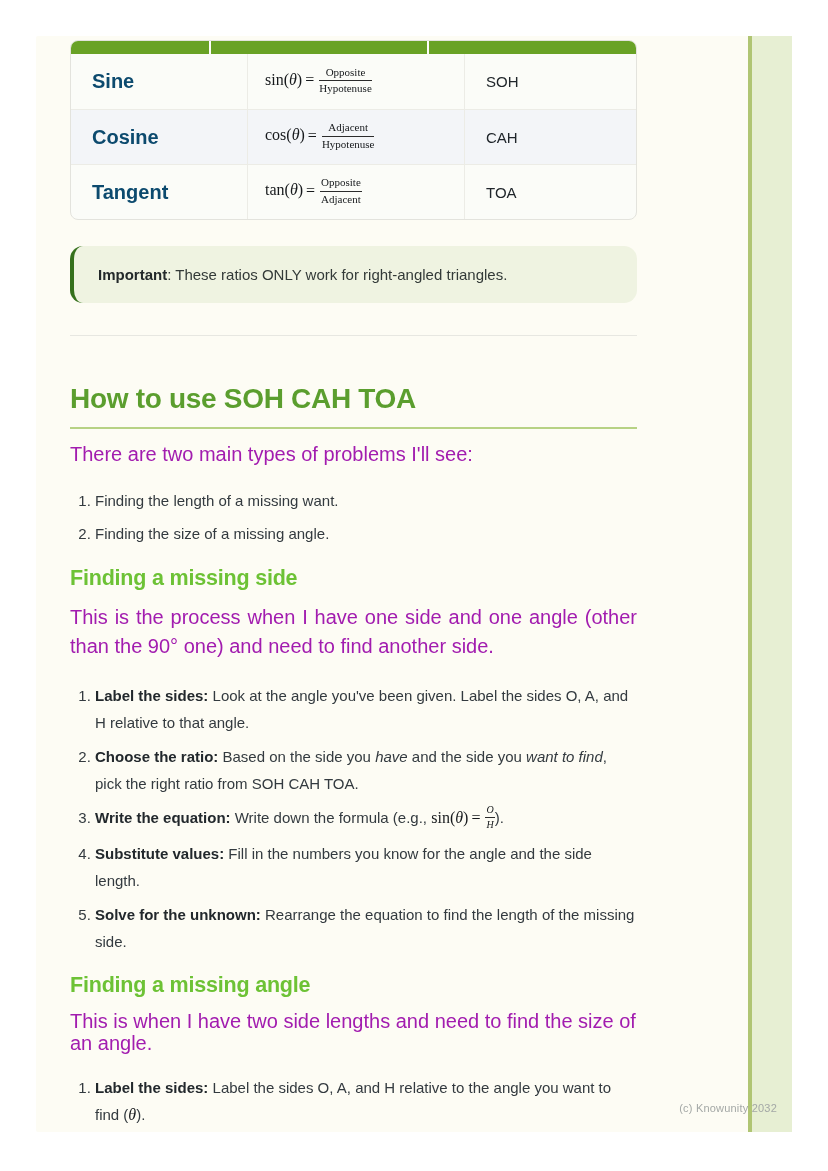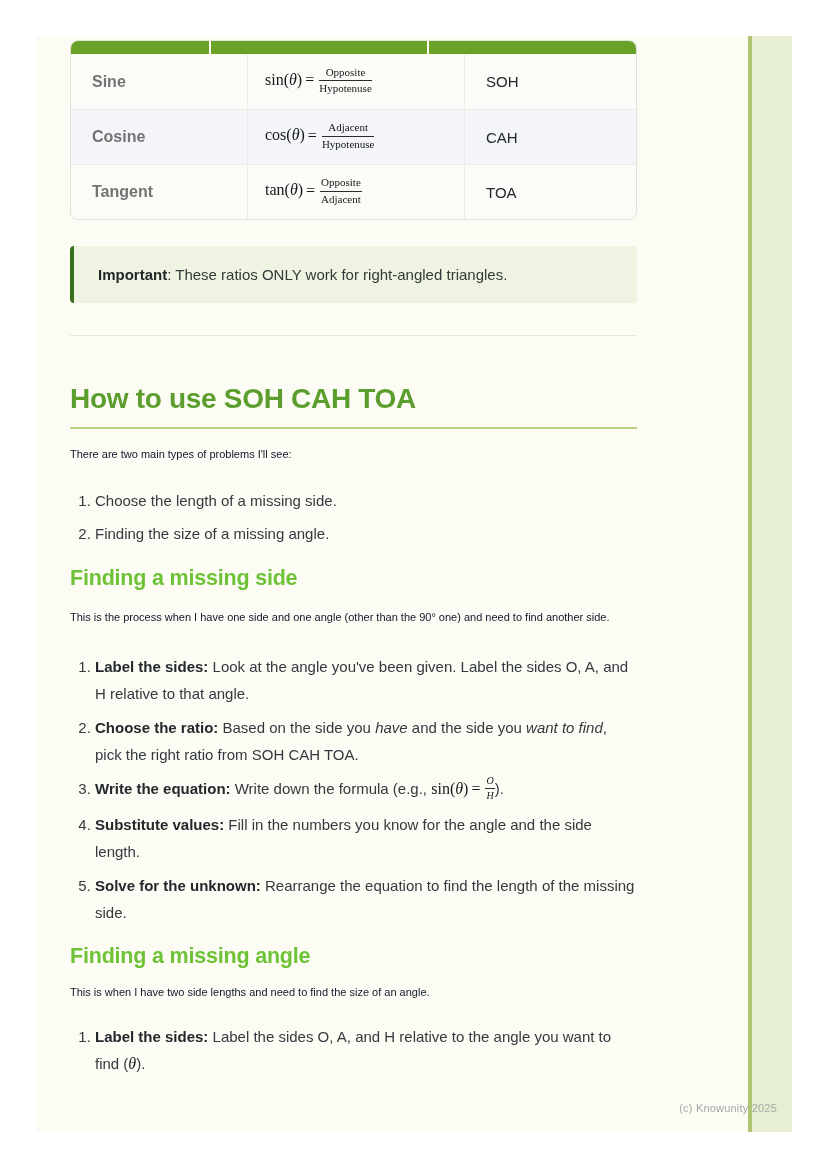--- a/index.html
+++ b/index.html
@@ -17,50 +17,50 @@
   
   .trig-table { border:1px solid #e3e3dd; border-radius:8px; overflow:hidden; background:#fbfcf8; }
   .thead { display:flex; gap:2px; background:#fdfdfa; }
   .hcell { height:13px; background:#69a226; }
   .hc1 { width:138px; } .hc2 { width:216px; } .hc3 { flex:1; }
   .trow { display:flex; height:55px; align-items:stretch; }
   .trow + .trow { border-top:1px solid #ececе6; border-top:1px solid #ececе6; }
   .trow + .trow { border-top:1px solid #ecece6; }
   .trow.alt { background:#f3f5f8; }
   .tcell { display:flex; align-items:center; }
-  .c1 { width:138px; padding-left:21px; font-size:16px; font-weight:bold; color:#737373; }
+  .c1 { width:138px; padding-left:21px; font-size:20px; font-weight:bold; color:#0c4a6e; }
   .c2 { width:218px; padding-left:17px; border-left:1px solid #ecece6; border-right:1px solid #ecece6;margin-left:38px; }
   .c3 { flex:1; padding-left:21px; font-size:15px; font-weight:normal; color:#20262b; }
 
   .math { font-family:"Liberation Serif","DejaVu Serif",serif; font-size:16px; color:#16191c; white-space:nowrap; }
   .gi { font-style:italic; }
   .eqs { margin:0 5px 0 3px; }
   .frac { display:inline-block; vertical-align:middle; text-align:center;
           font-size:11px; line-height:1.2; position:relative; top:-1px; }
   .frac .num { display:block; border-bottom:1px solid #2b2b2b; padding:0 1px 1px; }
   .frac .den { display:block; padding-top:1px; }
   .frac-sm { font-size:10px; top:-2px; }
 
   
   .callout { margin-top:26px; background:#eff3e1; border-left:4px solid #35701c;
-             border-radius:4px; padding:19px 24px; font-size:15px; line-height:19px; color:#333a38; }
+             border-radius:13px; padding:19px 24px; font-size:15px; line-height:19px; color:#333a38; }
   .callout b { color:#23292a; }
 
   .divider { margin-top:32px; border-top:1px solid #e7e7e1; }
 
   
   .h1 { margin-top:46px; font-size:28px; line-height:33px; font-weight:800;
         letter-spacing:-0.3px; color:#5b9e2e; }
   .h1-rule { margin-top:12px; border-top:2px solid #b7d284; }
 
   .h2 { font-size:21.5px; line-height:27px; font-weight:800; letter-spacing:-0.2px; color:#6dc235; }
   .h2-side { margin-top:18px; }
   .h2-angle { margin-top:17px; }
 
-  p { font-size:11px; color:#0f172a; }
+  p { font-size:20px; color:#a21caf; }
   .p1 { margin-top:14px; line-height:22px; }
   .p2 { margin-top:11px; line-height:29px; text-align:justify; }
   .p3 { margin-top:11px; line-height:22px; }
 
   ol { font-size:15px; color:#333a3f; list-style-position:outside; }
   .ol-types { margin-top:22px; padding-left:25px; }
   .ol-types li { line-height:27px; }
   .ol-types li + li { margin-top:6px; }
   .ol-steps { margin-top:21px; padding-left:25px; }
   .ol-steps li { line-height:27px; }
@@ -118,21 +118,21 @@
     </div>
 
     <div class="divider"></div>
 
     <h1 class="h1">How to use SOH CAH TOA</h1>
     <div class="h1-rule"></div>
 
     <p class="p1">There are two main types of problems I'll see:</p>
 
     <ol class="ol-types">
-      <li>Choose the length of a missing side.</li>
+      <li>Finding the length of a missing want.</li>
       <li>Finding the size of a missing angle.</li>
     </ol>
 
     <h2 class="h2 h2-side">Finding a missing side</h2>
     <p class="p2">This is the process when I have one side and one angle (other than the 90° one) and need to find another side.</p>
 
     <ol class="ol-steps">
       <li>
         <b>Label the sides:</b><span> Look at the angle you've been given. Label the sides O, A, and H relative to that angle.</span>
       </li>
@@ -154,14 +154,14 @@
     <p class="p3">This is when I have two side lengths and need to find the size of an angle.</p>
 
     <ol class="ol-angle">
       <li>
         <b>Label the sides:</b><span> Label the sides O, A, and H relative to the angle you want to find (</span><span class="math gi">θ</span><span>).</span>
       </li>
     </ol>
 
   </div>
 
-  <div class="copyright">(c) Knowunity 2025</div>
+  <div class="copyright">(c) Knowunity 2032</div>
 </div>
 
 </body></html>

